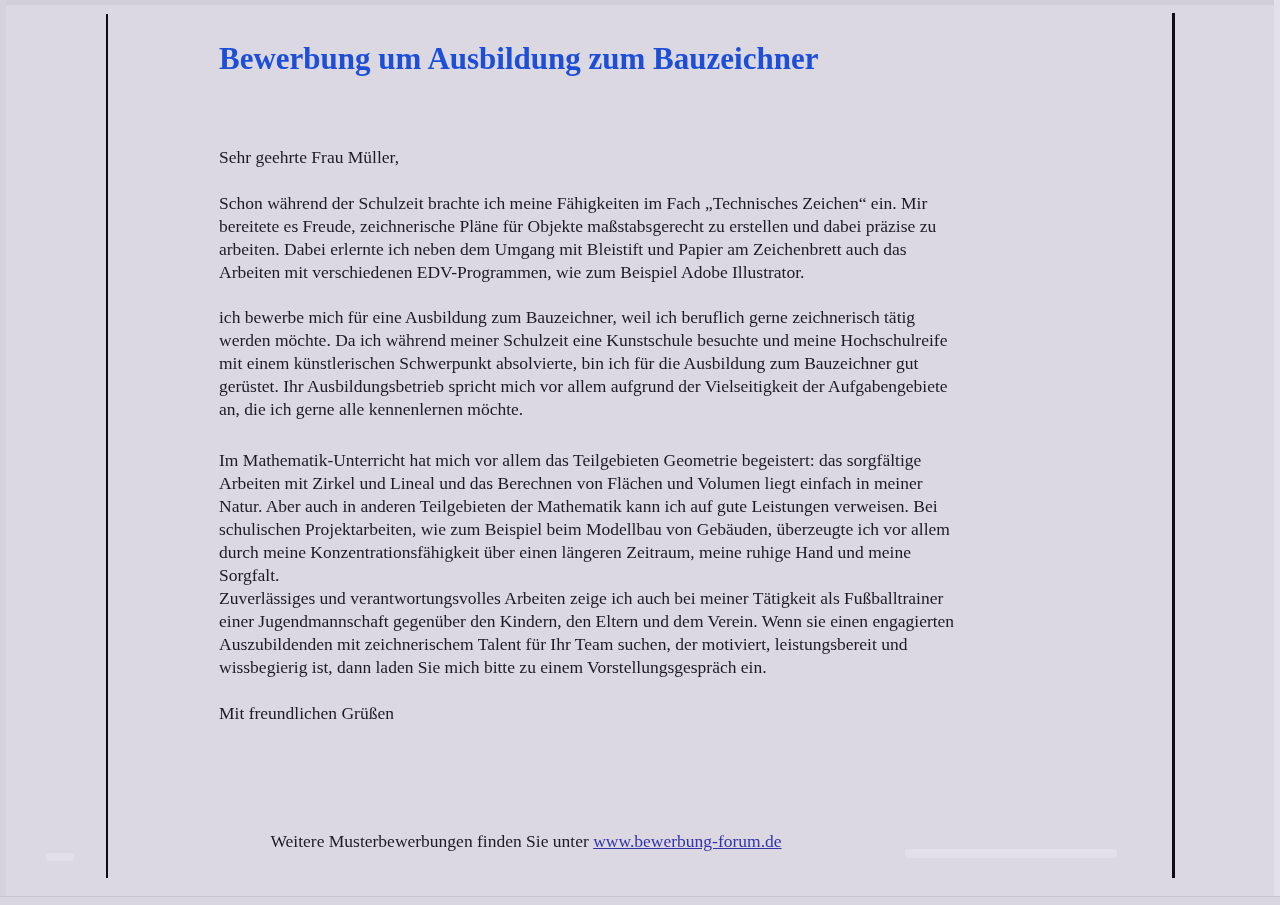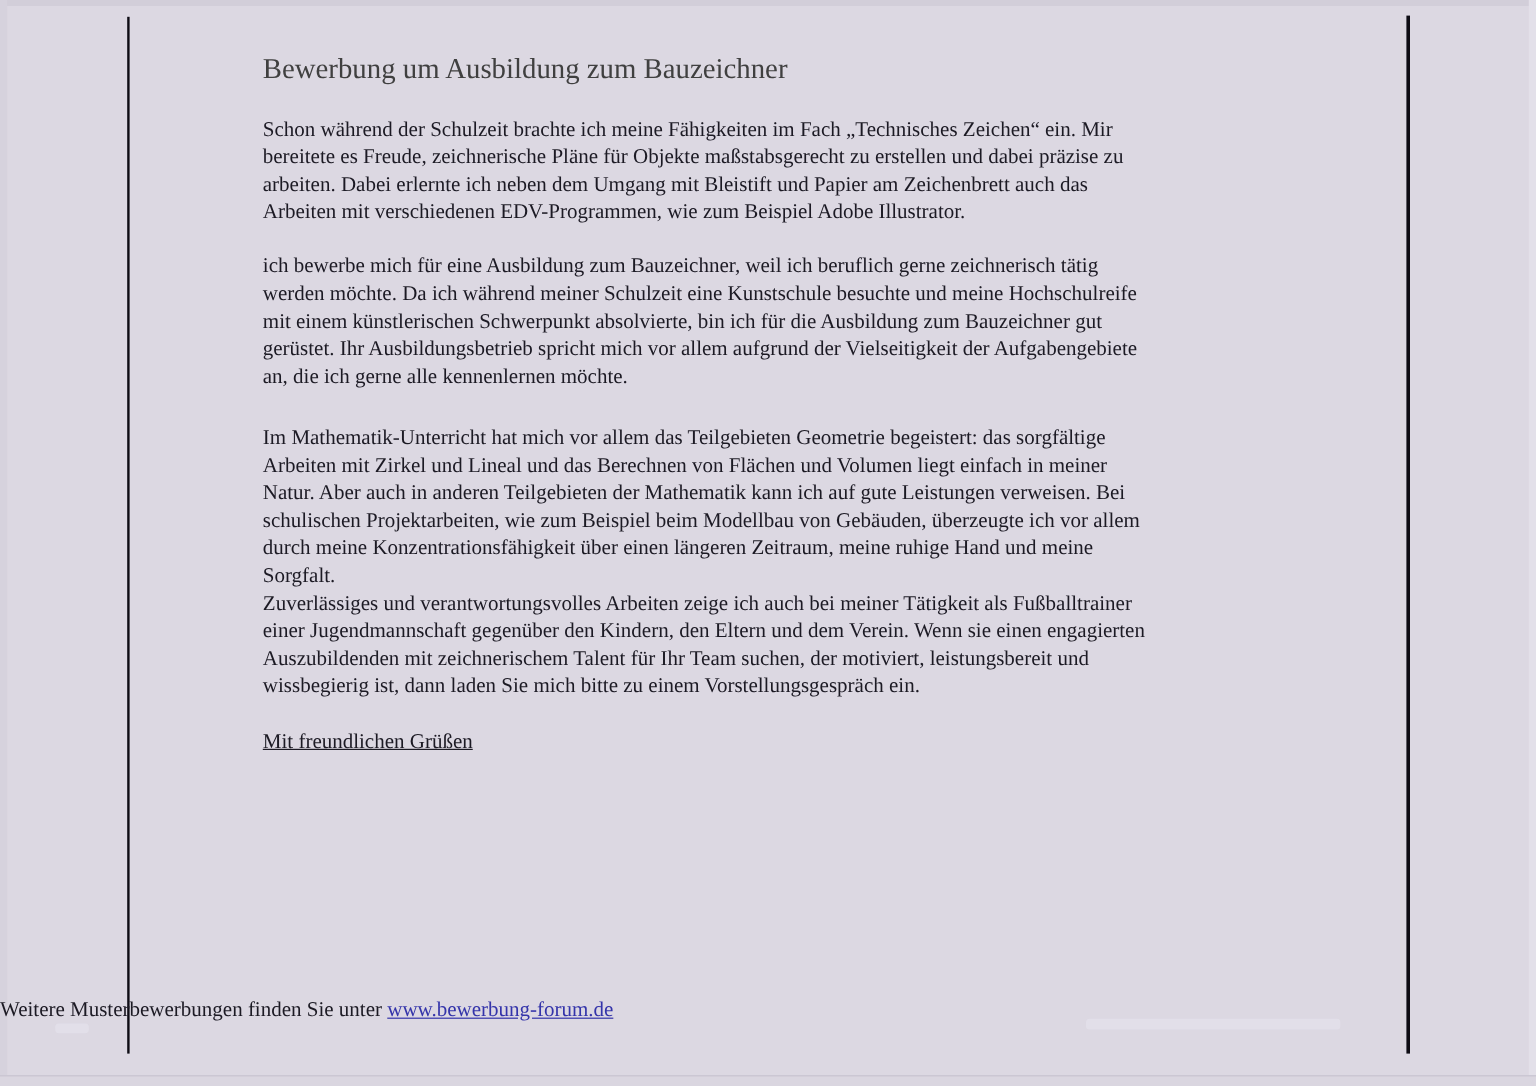--- a/index.html
+++ b/index.html
@@ -28,51 +28,50 @@
   .smudge-left   { left: 46px; top: 853px; width: 28px; height: 8px; }
   .smudge-footer { left: 905px; top: 849px; width: 212px; height: 9px; }
 
   .content {
     position: absolute;
     left: 219px;
     top: 44px;
     width: 960px;
   }
   .title {
-    font-size: 24px;
+    font-size: 31px;
     line-height: 29px;
-    font-weight: normal;
-    color: #404040;
+    font-weight: bold;
+    color: #1d4ed8;
   }
   .salutation {
     margin-top: 73px;
     font-size: 17.5px;
     line-height: 23px;
   }
   .para {
     font-size: 17.5px;
     line-height: 23px;
     white-space: pre-line; 
   }
   .para-1 { margin-top: 22px; }
   .para-2 { margin-top: 23px; }
   .para-3 { margin-top: 28px; }
   .para-4 { }
   .closing {
     margin-top: 23px;
     font-size: 17.5px;
     line-height: 23px;
-    text-decoration: underline;
   }
   .footer {
     position: absolute;
     left: 0;
     top: 830px;
     width: 1052px;
-    text-align: left;
+    text-align: center;
     font-size: 17.5px;
     line-height: 23px;
   }
   .footer a {
     color: #3434aa;
     text-decoration: underline;
     cursor: pointer;
   }
 </style>
 </head>
@@ -84,20 +83,21 @@
 <div class="edge-bottom"></div>
 
 <div class="rule rule-left"></div>
 <div class="rule rule-right"></div>
 
 <div class="smudge smudge-left"></div>
 <div class="smudge smudge-footer"></div>
 
 <div class="content">
   <h1 class="title">Bewerbung um Ausbildung zum Bauzeichner</h1>
+  <p class="salutation">Sehr geehrte Frau Müller,</p>
   <p class="para para-2">Schon während der Schulzeit brachte ich meine Fähigkeiten im Fach „Technisches Zeichen“ ein. Mir
 bereitete es Freude, zeichnerische Pläne für Objekte maßstabsgerecht zu erstellen und dabei präzise zu
 arbeiten. Dabei erlernte ich neben dem Umgang mit Bleistift und Papier am Zeichenbrett auch das
 Arbeiten mit verschiedenen EDV-Programmen, wie zum Beispiel Adobe Illustrator.</p>
   <p class="para para-1">ich bewerbe mich für eine Ausbildung zum Bauzeichner, weil ich beruflich gerne zeichnerisch tätig
 werden möchte. Da ich während meiner Schulzeit eine Kunstschule besuchte und meine Hochschulreife
 mit einem künstlerischen Schwerpunkt absolvierte, bin ich für die Ausbildung zum Bauzeichner gut
 gerüstet. Ihr Ausbildungsbetrieb spricht mich vor allem aufgrund der Vielseitigkeit der Aufgabengebiete
 an, die ich gerne alle kennenlernen möchte.</p>
   <p class="para para-3">Im Mathematik-Unterricht hat mich vor allem das Teilgebieten Geometrie begeistert: das sorgfältige

